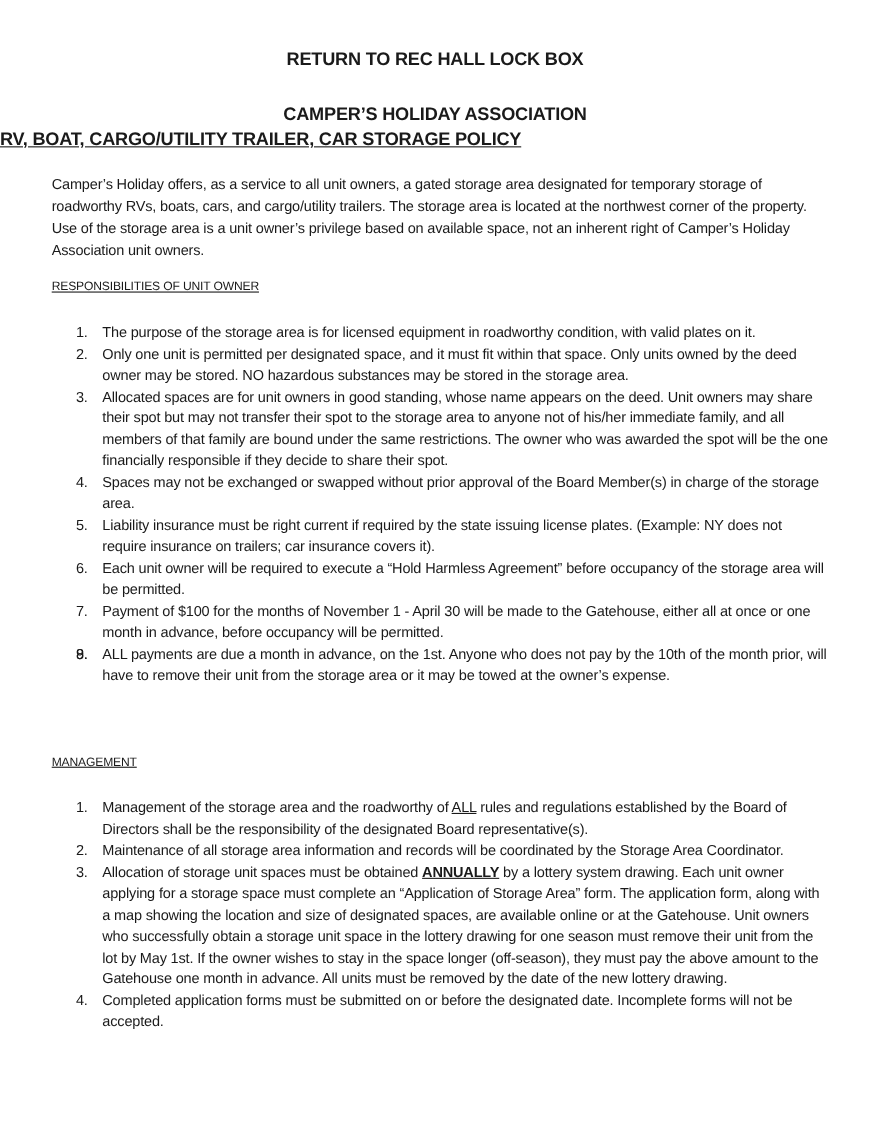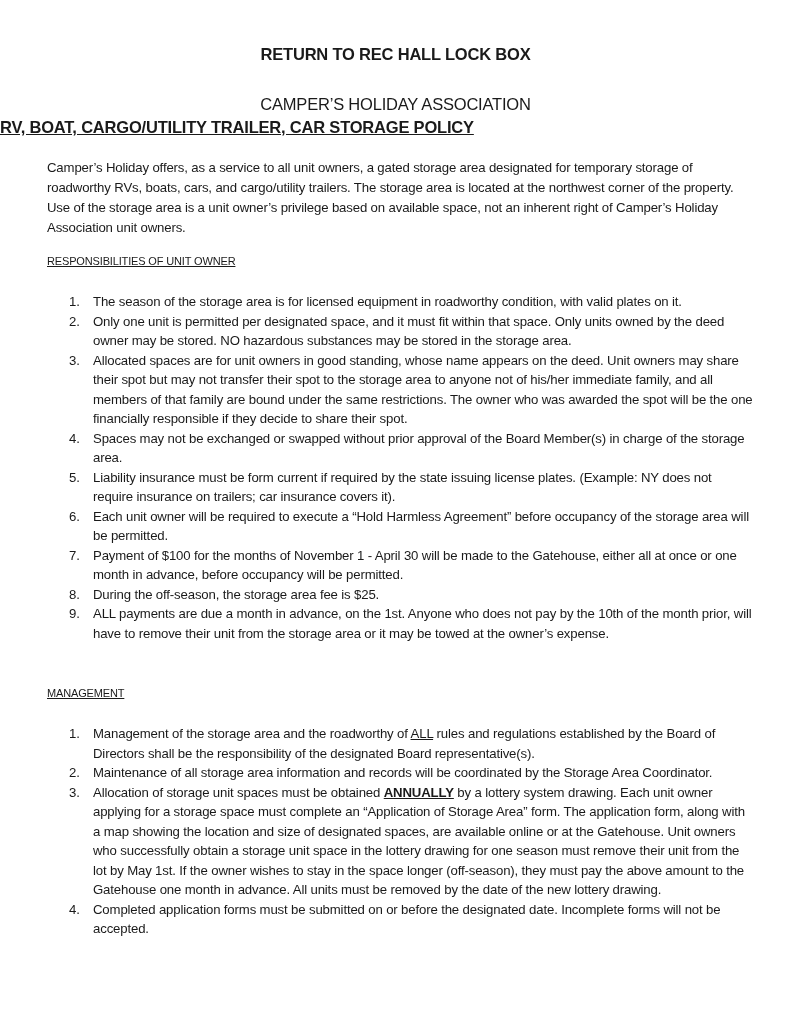--- a/index.html
+++ b/index.html
@@ -7,21 +7,21 @@
       width: 791px; height: 1024px; overflow: hidden; position: relative;
       font-family: "Liberation Sans", sans-serif; color: #1a1a1a;
     }
     .page { position: absolute; left: 0; top: 0; width: 791px; height: 1024px; }
     .title-lockbox {
       position: absolute; top: 45px; left: 0; width: 791px; text-align: center;
       font-weight: bold; font-size: 16.5px; letter-spacing: -0.2px;
     }
     .title-assoc {
       position: absolute; top: 95px; left: 0; width: 791px; text-align: center;
-      font-weight: normal; font-size: 16.5px; letter-spacing: -0.2px;
+      font-weight: bold; font-size: 16.5px; letter-spacing: -0.2px;
     }
     .title-policy {
       position: absolute; top: 118px; left: 0; width: 791px; text-align: left;
       font-weight: bold; font-size: 16.5px; letter-spacing: -0.2px; text-decoration: underline;
     }
     .intro {
       position: absolute; top: 158px; left: 47px; width: 706px;
       font-size: 13.2px; line-height: 20px; letter-spacing: -0.15px;
     }
     .section-heading {
@@ -43,28 +43,28 @@
 <div class="page">
   <div class="title-lockbox">RETURN TO REC HALL LOCK BOX</div>
   <div class="title-assoc">CAMPER’S HOLIDAY ASSOCIATION</div>
   <div class="title-policy">RV, BOAT, CARGO/UTILITY TRAILER, CAR STORAGE POLICY</div>
 
   <p class="intro" style="margin:0">Camper’s Holiday offers, as a service to all unit owners, a gated storage area designated for temporary storage of roadworthy RVs, boats, cars, and cargo/utility trailers.  The storage area is located at the northwest corner of the property.  Use of the storage area is a unit owner’s privilege based on available space, not an inherent right of Camper’s Holiday Association unit owners.</p>
 
   <div class="section-heading" style="top:255px">RESPONSIBILITIES OF UNIT OWNER</div>
 
   <ol class="list" style="top:292px">
-    <li><span class="num">1.</span><span>The season of the storage area is for licensed equipment in roadworthy condition, with valid plates on it.</span></li>
+    <li><span class="num">1.</span><span>The purpose of the storage area is for licensed equipment in roadworthy condition, with valid plates on it.</span></li>
     <li><span class="num">2.</span><span>Only one unit is permitted per designated space, and it must fit within that space.  Only units owned by the deed owner may be stored.  NO hazardous substances may be stored in the storage area.</span></li>
     <li><span class="num">3.</span><span>Allocated spaces are for unit owners in good standing, whose name appears on the deed.  Unit owners may share their spot but may not transfer their spot to the storage area to anyone not of his/her immediate family, and all members of that family are bound under the same restrictions.  The owner who was awarded the spot will be the one financially responsible if they decide to share their spot.</span></li>
     <li><span class="num">4.</span><span>Spaces may not be exchanged or swapped without prior approval of the Board Member(s) in charge of the storage area.</span></li>
-    <li><span class="num">5.</span><span>Liability insurance must be form current if required by the state issuing license plates.  (Example:  NY does not require insurance on trailers; car insurance covers it).</span></li>
+    <li><span class="num">5.</span><span>Liability insurance must be right current if required by the state issuing license plates.  (Example:  NY does not require insurance on trailers; car insurance covers it).</span></li>
     <li><span class="num">6.</span><span>Each unit owner will be required to execute a “Hold Harmless Agreement” before occupancy of the storage area will be permitted.</span></li>
     <li><span class="num">7.</span><span>Payment of $100 for the months of November 1 - April 30 will be made to the Gatehouse, either all at once or one month in advance, before occupancy will be permitted.</span></li>
-    <li><span class="num">8.</span><span>During the off-season, the storage area fee is $25.</span></li>
+    <li><span class="num">8.</span></li>
     <li><span class="num">9.</span><span>ALL payments are due a month in advance, on the 1st.  Anyone who does not pay by the 10th of the month prior, will have to remove their unit from the storage area or it may be towed at the owner’s expense.</span></li>
   </ol>
 
   <div class="section-heading" style="top:687px">MANAGEMENT</div>
 
   <ol class="list" style="top:724px">
     <li><span class="num">1.</span><span>Management of the storage area and the roadworthy of </span><span class="u">ALL</span><span> rules and regulations established by the Board of Directors shall be the responsibility of the designated Board representative(s).</span></li>
     <li><span class="num">2.</span><span>Maintenance of all storage area information and records will be coordinated by the Storage Area Coordinator.</span></li>
     <li><span class="num">3.</span><span>Allocation of storage unit spaces must be obtained </span><span class="bu">ANNUALLY</span><span> by a lottery system drawing.  Each unit owner applying for a storage space must complete an “Application of Storage Area” form.  The application form, along with a map showing the location and size of designated spaces, are available online or at the Gatehouse.  Unit owners who successfully obtain a storage unit space in the lottery drawing for one season must remove their unit from the lot by May 1st.  If the owner wishes to stay in the space longer (off-season), they must pay the above amount to the Gatehouse one month in advance.  All units must be removed by the date of the new lottery drawing.</span></li>
     <li><span class="num">4.</span><span>Completed application forms must be submitted on or before the designated date.  Incomplete forms will not be accepted.</span></li>

